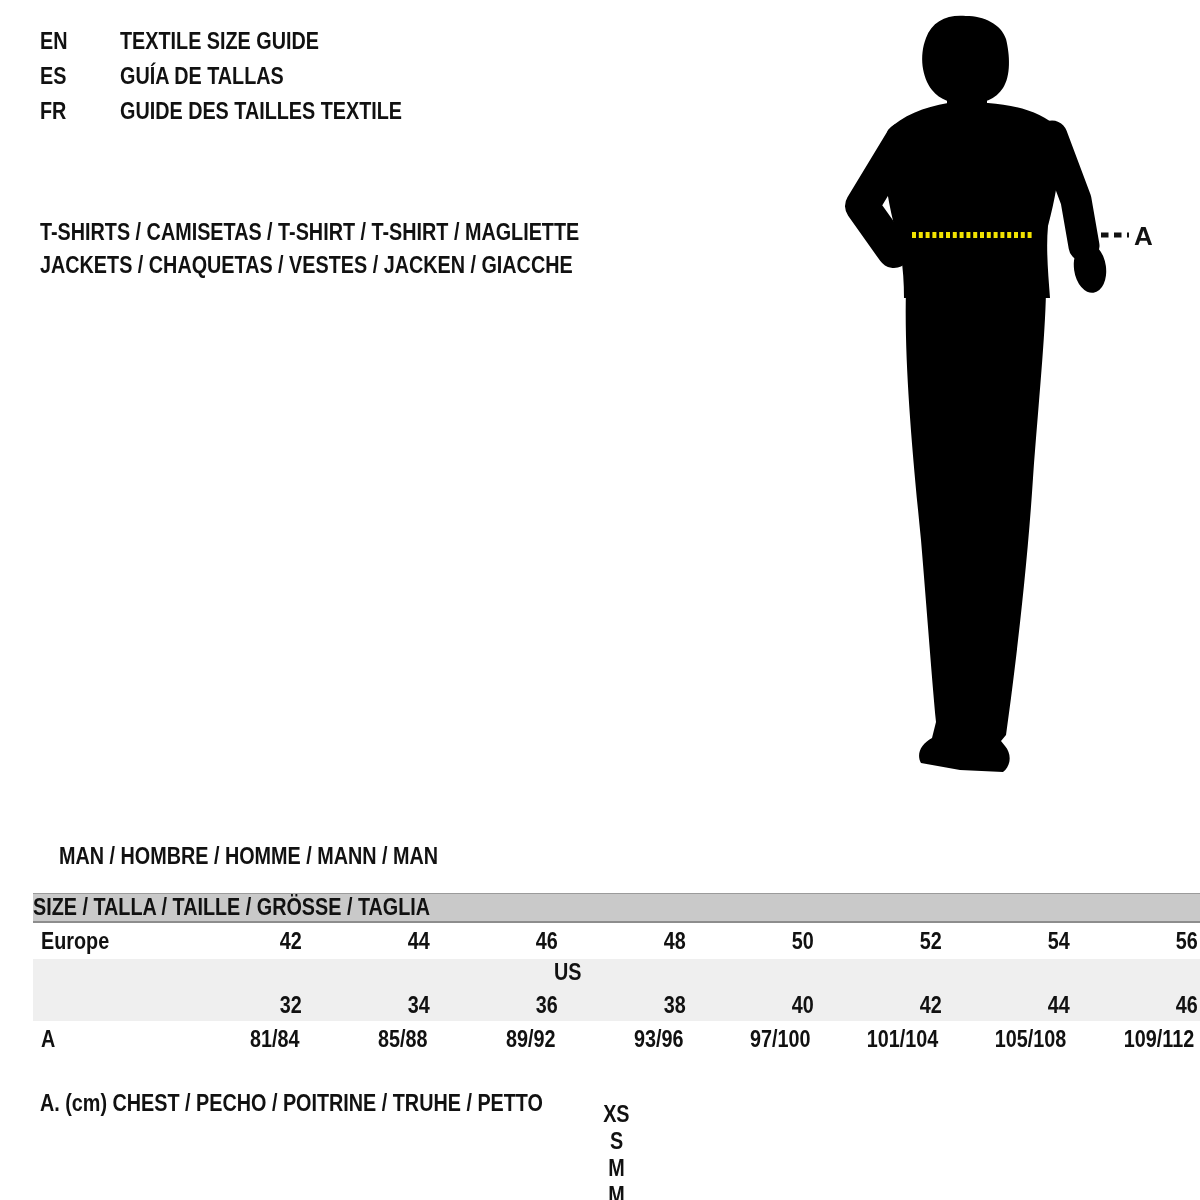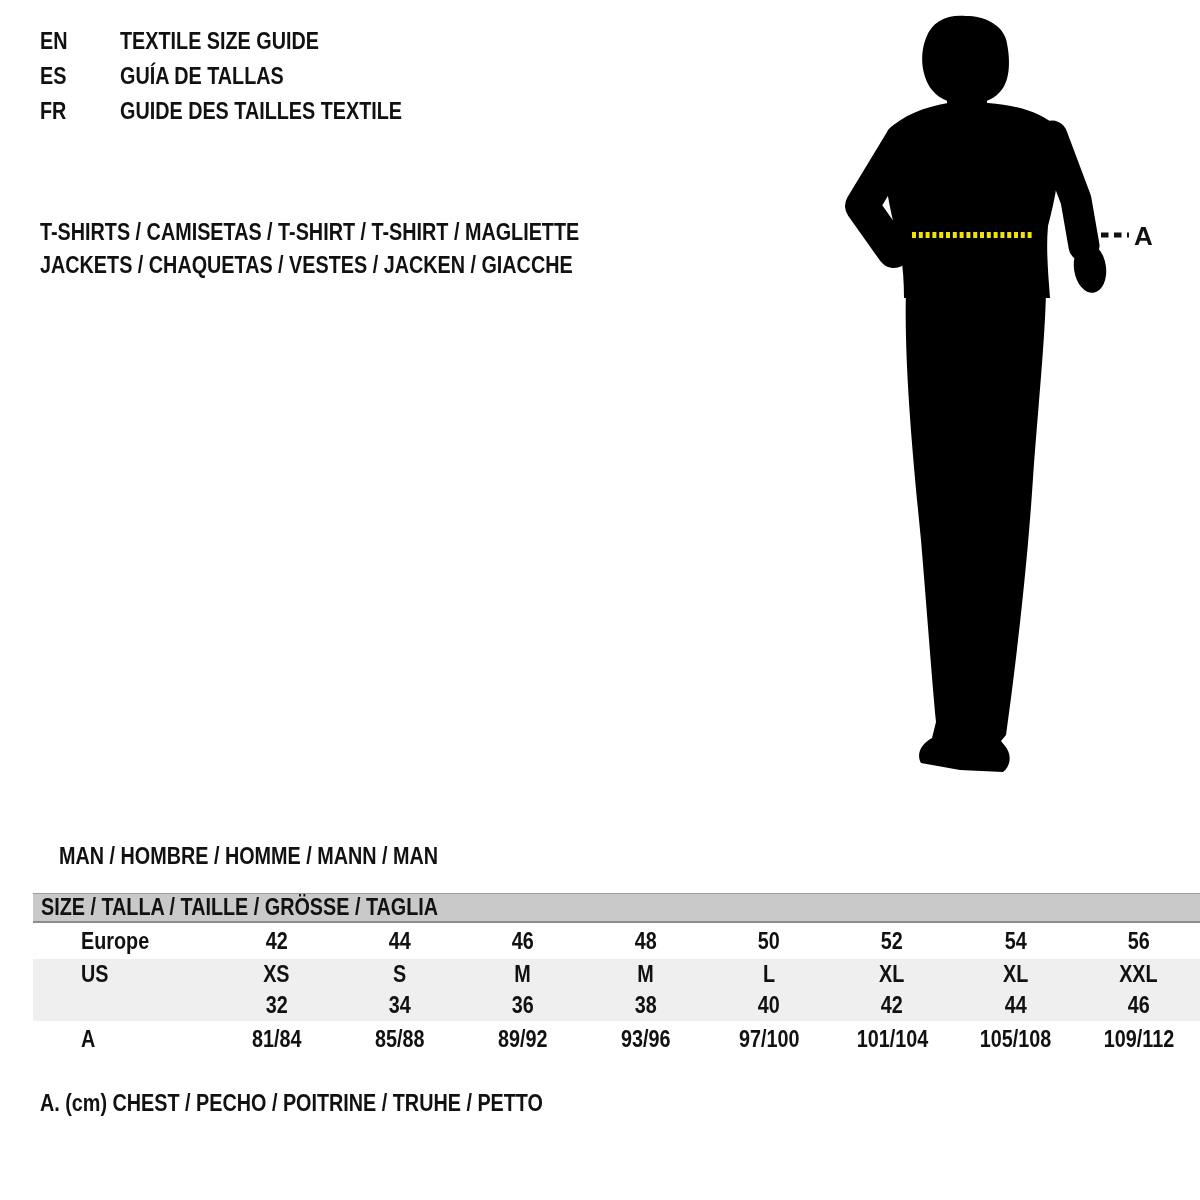--- a/index.html
+++ b/index.html
@@ -27,26 +27,26 @@
   .figure { position:absolute; left:820px; top:0; width:380px; height:800px; }
 
   
   .section-title { position:absolute; left:40px; top:843px; font-weight:bold; font-size:23px;margin-left:19px; }
 
   
   .size-table { position:absolute; left:33px; top:893px; width:1167px; font-weight:bold; font-size:23px; }
   .t-header {
     height:30px; box-sizing:border-box; background:#c9c9c9;
     border-top:1px solid #9b9b9b; border-bottom:2px solid #8d8d8d;
-    display:flex; padding-left:8px;
+    display:flex; padding-left:0;
   }
   .t-row   { display:flex; align-items:center; }
   .t-row.shaded { background:#efefef; }
-  .t-label { flex:0 0 142px; width:142px; padding-left:8px; box-sizing:border-box;margin-left:40px; }
-  .t-cell  { flex:1; text-align:center; }
+  .t-label { flex:0 0 142px; width:142px; padding-left:8px; box-sizing:border-box; }
+  .t-cell  { flex:1; text-align:right; }
 
   
   .footnote { position:absolute; left:40px; top:1090px; font-weight:bold; font-size:23px; }
 </style>
 </head>
 <body>
 
 <div class="canvas">
 
   <div class="lang-list" id="langList">
@@ -117,21 +117,21 @@
           <div class="t-label"><span class="cond">Europe</span></div>
           <div class="t-cell"><span class="cond-c">42</span></div>
           <div class="t-cell"><span class="cond-c">44</span></div>
           <div class="t-cell"><span class="cond-c">46</span></div>
           <div class="t-cell"><span class="cond-c">48</span></div>
           <div class="t-cell"><span class="cond-c">50</span></div>
           <div class="t-cell"><span class="cond-c">52</span></div>
           <div class="t-cell"><span class="cond-c">54</span></div>
           <div class="t-cell"><span class="cond-c">56</span></div>
         </div>
-        <div class="t-row shaded" style="height: 31px;">
+        <div class="t-row shaded" style="height: 31px; flex-direction: column;">
           <div class="t-label"><span class="cond">US</span></div>
           <div class="t-cell"><span class="cond-c">XS</span></div>
           <div class="t-cell"><span class="cond-c">S</span></div>
           <div class="t-cell"><span class="cond-c">M</span></div>
           <div class="t-cell"><span class="cond-c">M</span></div>
           <div class="t-cell"><span class="cond-c">L</span></div>
           <div class="t-cell"><span class="cond-c">XL</span></div>
           <div class="t-cell"><span class="cond-c">XL</span></div>
           <div class="t-cell"><span class="cond-c">XXL</span></div>
         </div>

